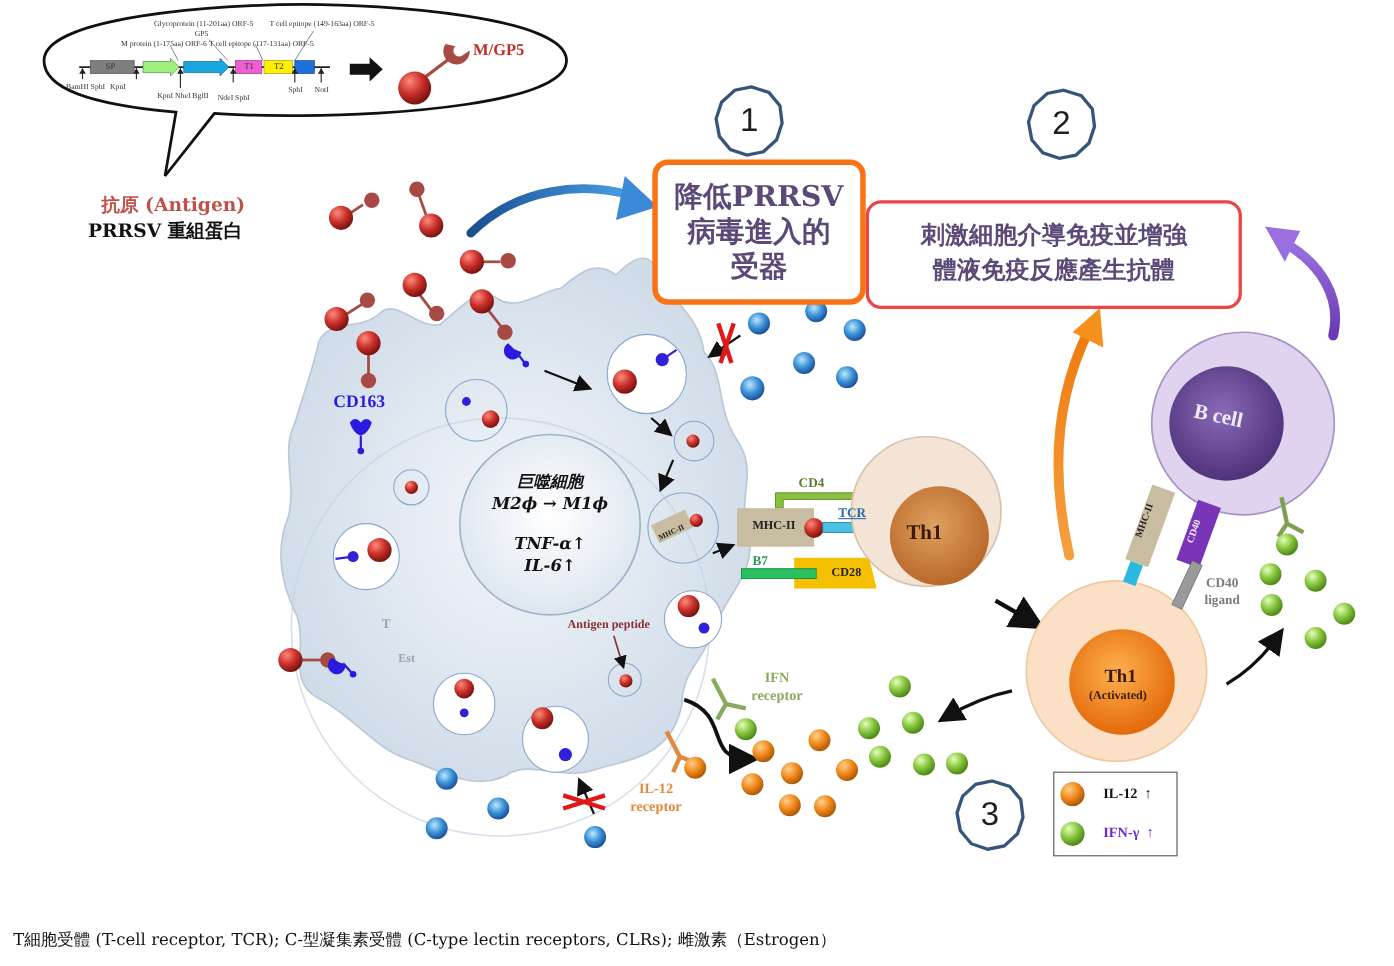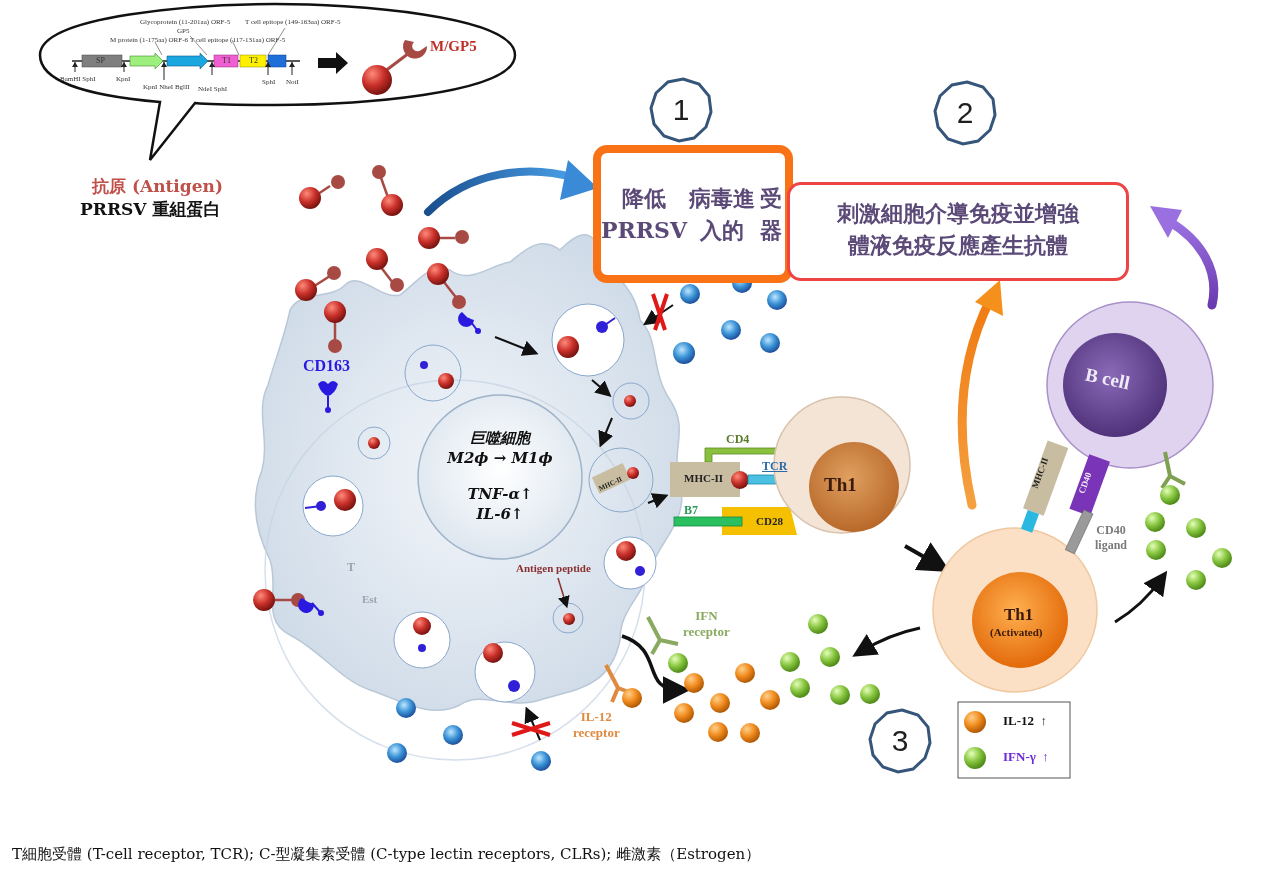--- a/index.html
+++ b/index.html
@@ -342,38 +342,38 @@
 
   <div class="gene-lbl" style="left:110px;top:36px;">M protein (1-175aa) ORF-6</div>
   <div class="gene-lbl" style="left:140px;top:18px;">Glycoprotein (11-201aa) ORF-5</div>
   <div class="gene-lbl" style="left:177px;top:27px;">GP5</div>
   <div class="gene-lbl" style="left:190px;top:36px;">T cell epitope (117-131aa) ORF-5</div>
   <div class="gene-lbl" style="left:245px;top:18px;">T cell epitope (149-163aa) ORF-5</div>
   <div class="gene-lbl" style="left:96px;top:56px;font-size:8px;">SP</div>
   <div class="gene-lbl" style="left:222px;top:56px;font-size:8px;">T1</div>
   <div class="gene-lbl" style="left:249px;top:56px;font-size:8px;">T2</div>
   <div class="gene-lbl" style="left:60px;top:75px;">BamHI SphI</div>
-  <div class="gene-lbl" style="left:116px;top:75px;">KpnI</div>
+  <div class="gene-lbl" style="left:100px;top:75px;">KpnI</div>
   <div class="gene-lbl" style="left:143px;top:83px;">KpnI NheI BglII</div>
   <div class="gene-lbl" style="left:198px;top:85px;">NdeI SphI</div>
   <div class="gene-lbl" style="left:262px;top:78px;">SphI</div>
   <div class="gene-lbl" style="left:286px;top:78px;">NotI</div>
 
   <div class="lbl" style="left:430px;top:38px;color:#c0302a;font-size:15px;text-align:center;">M/GP5</div>
 
   <div class="lbl cjk" style="left:92px;top:175px;color:#c0504a;font-size:17px;">抗原 (Antigen)</div>
   <div class="lbl cjk" style="left:80px;top:198px;color:#111;font-size:17px;">PRRSV 重組蛋白</div>
 
   <div class="lbl" style="left:303px;top:357px;color:#2a1ae0;font-size:16px;">CD163</div>
 
   <div class="step" style="left:651px;top:79px;width:60px;height:62px;">1</div>
   <div class="step" style="left:935px;top:82px;width:60px;height:62px;">2</div>
   <div class="step" style="left:870px;top:710px;width:60px;height:62px;">3</div>
 
-  <div class="box cjk" style="left:593px;top:145px;width:184px;height:122px;border:8px solid #f97316;color:#5b4a78;font-size:22px;line-height:32px;flex-direction:row;">
+  <div class="box cjk" style="left:593px;top:145px;width:184px;height:122px;border:5px solid #f97316;color:#5b4a78;font-size:26px;line-height:32px;flex-direction:column;">
     <div>降低PRRSV</div>
     <div>病毒進入的</div>
     <div>受器</div>
   </div>
 
   <div class="box cjk" style="left:787px;top:182px;width:336px;height:93px;border:3px solid #ef4444;color:#5b4a78;font-size:22px;line-height:32px;flex-direction:column;font-family:Liberation Mono, monospace;">
     <div>刺激細胞介導免疫並增強</div>
     <div>體液免疫反應產生抗體</div>
   </div>
 

